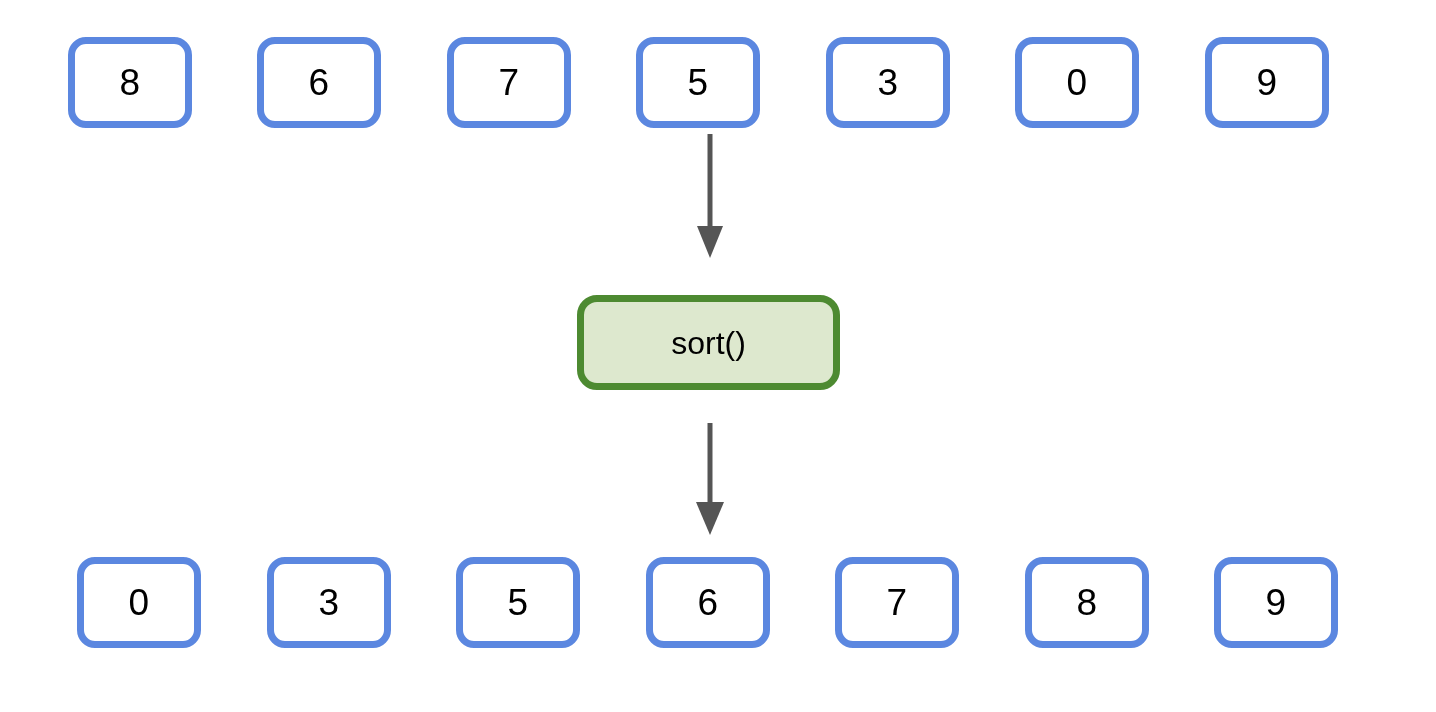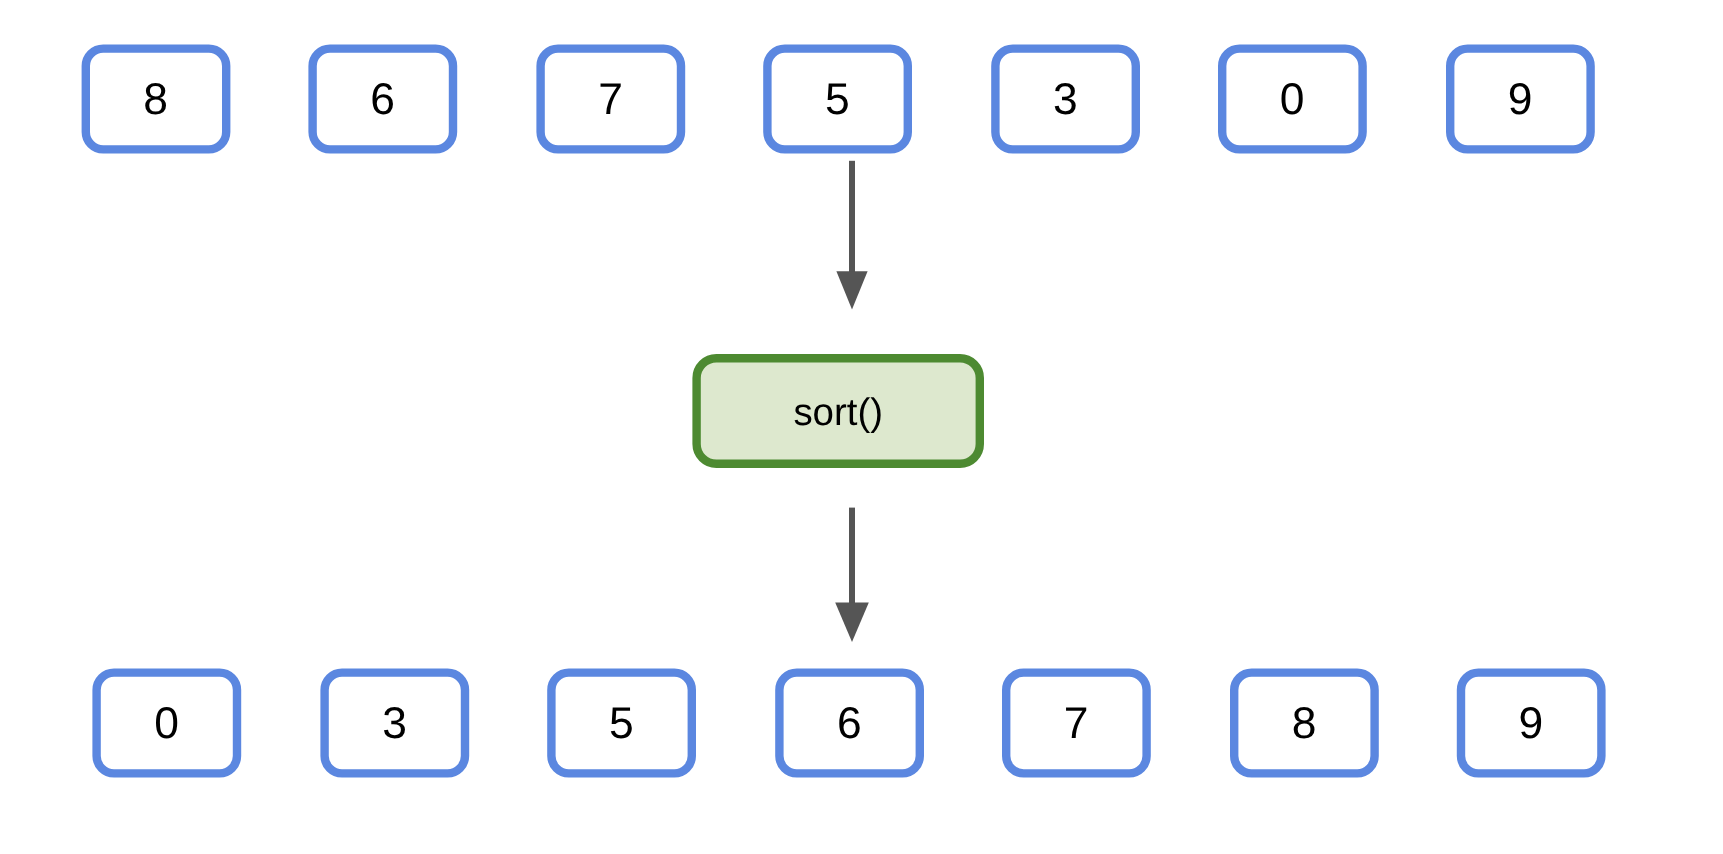--- a/index.html
+++ b/index.html
@@ -39,21 +39,21 @@
 
   .row-top .cell { top: 37px; }
   .row-bottom .cell { top: 557px; }
 
   
   .proc {
     position: absolute;
     box-sizing: border-box;
     left: 577px;
     top: 295px;
-    width: 243px;
+    width: 263px;
     height: 95px;
     background: #dde8ce;
     border: 7px solid #4d8a31;
     border-radius: 20px;
     display: flex;
     align-items: center;
     justify-content: center;
     color: #000000;
     font-size: 32px;
     font-weight: 400;

